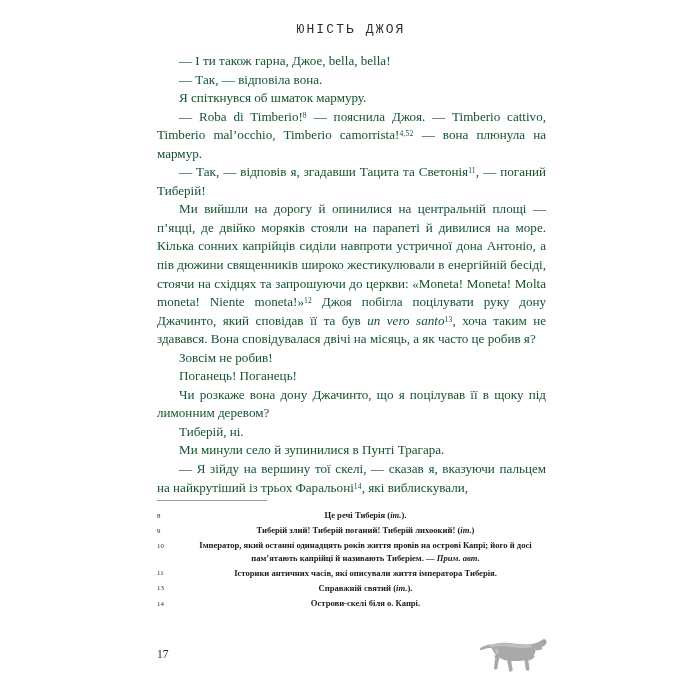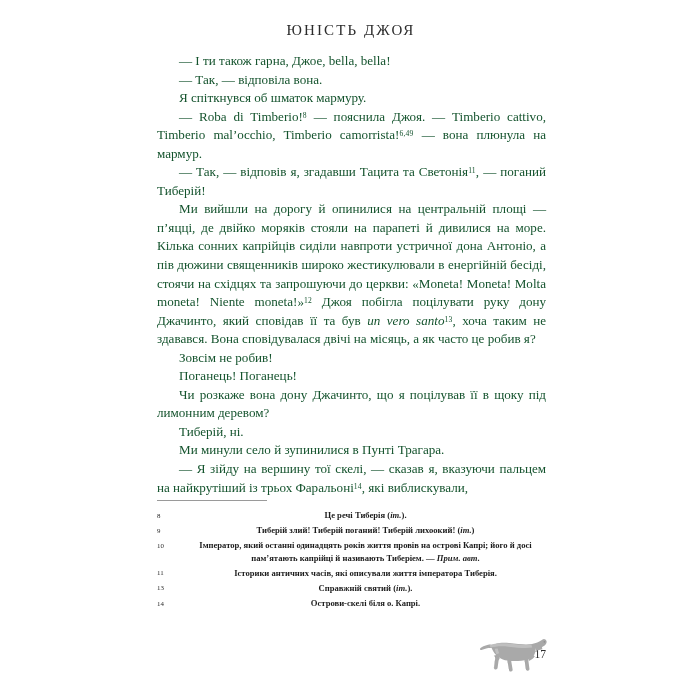--- a/index.html
+++ b/index.html
@@ -22,26 +22,27 @@
     height: 700px;
     background: #ffffff;
   }
   
   .running-head {
     position: absolute;
     left: 157px;
     top: 22px;
     width: 388px;
     text-align: center;
-    font-size: 15px;
+    font-size: 13px;
     letter-spacing: 2.1px;
     color: #2b2b2b;
     font-variant: small-caps;
     text-transform: uppercase;
     white-space: nowrap;
+    font-family: Liberation Mono, monospace;
   }
   
   .body-block {
     position: absolute;
     left: 157px;
     top: 52px;
     width: 389px;
   }
   .para {
     margin: 0;
@@ -94,21 +95,21 @@
     color: #1c1c1c;
     text-align: center;
     font-weight: bold;
   }
   
   .folio {
     position: absolute;
     left: 157px;
     top: 648px;
     width: 389px;
-    text-align: right;
+    text-align: left;
     font-size: 11.6px;
     color: #2b2b2b;
   }
   
   .vignette {
     position: absolute;
     left: 478px;
     top: 634px;
     width: 72px;
     height: 46px;
@@ -123,21 +124,21 @@
   <div class="running-head">Юність Джоя</div>
 
   <div class="body-block">
 
     <p class="para"><span>— І ти також гарна, Джое, bella, bella!</span></p>
 
     <p class="para"><span>— Так, — відповіла вона.</span></p>
 
     <p class="para"><span>Я спіткнувся об шматок мармуру.</span></p>
 
-    <p class="para"><span>— Roba di Timberio!</span><sup class="fn">8</sup><span> — пояснила Джоя. — Timberio cattivo, Timberio mal’occhio, Timberio camorrista!</span><sup class="fn">6,49</sup><span> — вона плюнула на мармур.</span></p>
+    <p class="para"><span>— Roba di Timberio!</span><sup class="fn">8</sup><span> — пояснила Джоя. — Timberio cattivo, Timberio mal’occhio, Timberio camorrista!</span><sup class="fn">4,52</sup><span> — вона плюнула на мармур.</span></p>
 
     <p class="para"><span>— Так, — відповів я, згадавши Тацита та Светонія</span><sup class="fn">11</sup><span>, — поганий Тиберій!</span></p>
 
     <p class="para"><span>Ми вийшли на дорогу й опинилися на центральній площі — п’яцці, де двійко моряків стояли на парапеті й дивилися на море. Кілька сонних капрійців сиділи навпроти устричної дона Антоніо, а пів дюжини священників широко жестикулювали в енергійній бесіді, стоячи на східцях та запрошуючи до церкви: «Moneta! Moneta! Molta moneta! Niente moneta!»</span><sup class="fn">12</sup><span> Джоя побігла поцілувати руку дону Джачинто, який сповідав її та був </span><span class="it">un vero santo</span><sup class="fn">13</sup><span>, хоча таким не здавався. Вона сповідувалася двічі на місяць, а як часто це робив я?</span></p>
 
     <p class="para"><span>Зовсім не робив!</span></p>
 
     <p class="para"><span>Поганець! Поганець!</span></p>
 
     <p class="para"><span>Чи розкаже вона дону Джачинто, що я поцілував її в щоку під лимонним деревом?</span></p>

